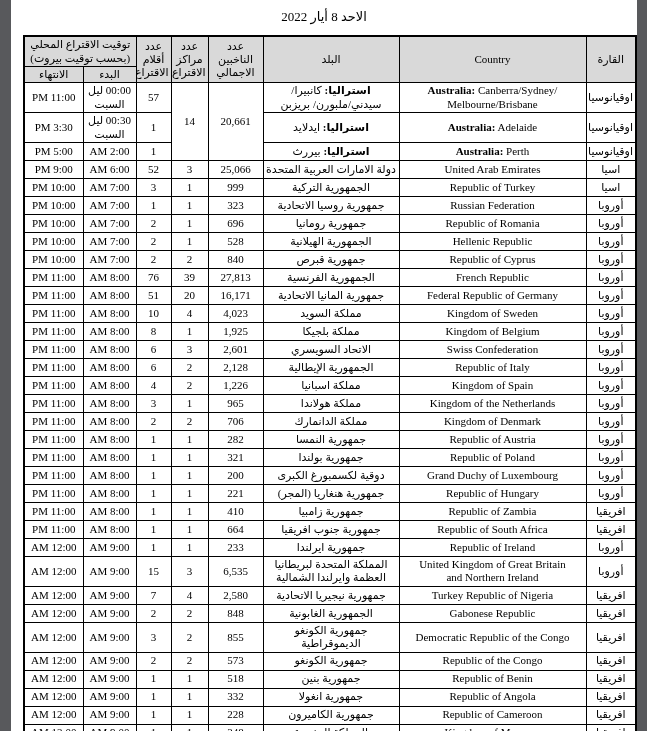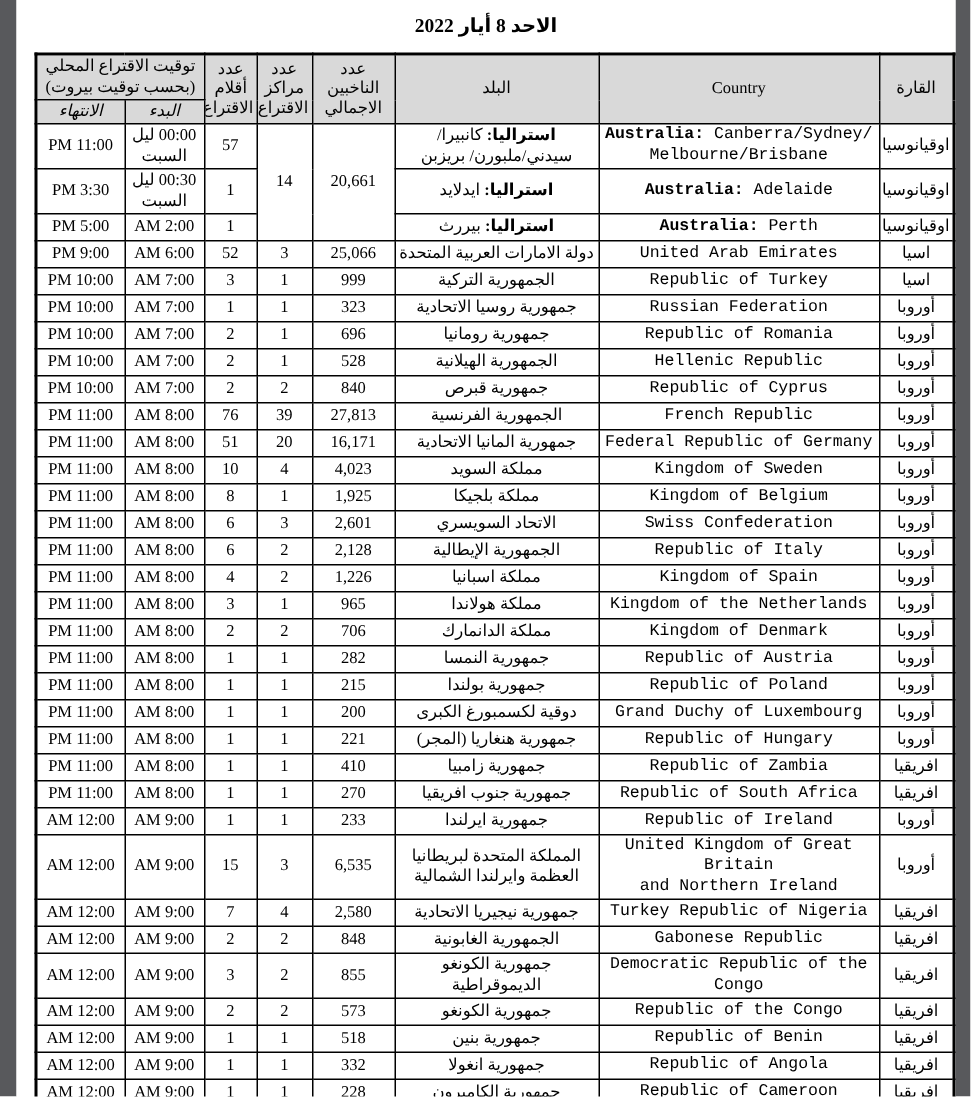--- a/index.html
+++ b/index.html
@@ -6,47 +6,47 @@
   body{
     width:647px;height:731px;position:relative;overflow:hidden;
     background:#ffffff;
     font-family:"Liberation Serif","DejaVu Serif","DejaVu Sans",serif;
   }
   .side-strip{position:absolute;top:0;height:100%;background:#58595c;}
   .side-strip.left{left:0;width:11px;}
   .side-strip.right{right:0;width:10px;}
   .page{position:absolute;left:11px;right:10px;top:0;bottom:0;background:#fff;}
   .doc-title{
-    text-align:center;font-weight:bold;font-size:13px;color:#000;
+    text-align:center;font-weight:normal;font-size:13px;color:#000;
     padding-top:9px;margin:0 0 10px 0;direction:rtl;
   }
   table.poll{
     border-collapse:collapse;margin-left:12px;table-layout:fixed;
     width:612px;border:2px solid #000;
   }
   table.poll th, table.poll td{
     border:1px solid #000;
     font-size:11px;line-height:1.22;color:#000;
     text-align:center;vertical-align:middle;
     padding:1px 2px;overflow:hidden;
   }
   table.poll th{
     background:#d9d9d9;font-weight:normal;white-space:pre-line;direction:rtl;
   }
   th.en-head{direction:ltr;}
   tr.hdr-top th{height:27px;}
-  tr.hdr-sub th{height:13px;font-style:italic;}
+  tr.hdr-sub th{height:13px;}
   td{height:15px;}
   td.time{white-space:pre-line;direction:rtl;}
   td.num{direction:ltr;}
   td.ar{
     text-align:right;direction:rtl;padding-right:4px;white-space:pre-line;
   }
   td.en{
-    text-align:left;direction:ltr;padding-left:4px;white-space:pre-line;font-family:Liberation Mono, monospace;
+    text-align:left;direction:ltr;padding-left:4px;white-space:pre-line;
   }
   td.cont{direction:rtl;}
   b{font-weight:bold;}
 </style>
 </head>
 <body>
 
 <div class="side-strip left"></div>
 <div class="side-strip right"></div>
 
@@ -275,21 +275,21 @@
           <td class="num">282</td>
           <td class="ar">جمهورية النمسا</td>
           <td class="en">Republic of Austria</td>
           <td class="cont">أوروبا</td>
         </tr>
         <tr>
           <td class="time">11:00 PM</td>
           <td class="time">8:00 AM</td>
           <td class="num">1</td>
           <td class="num">1</td>
-          <td class="num">215</td>
+          <td class="num">321</td>
           <td class="ar">جمهورية بولندا</td>
           <td class="en">Republic of Poland</td>
           <td class="cont">أوروبا</td>
         </tr>
         <tr>
           <td class="time">11:00 PM</td>
           <td class="time">8:00 AM</td>
           <td class="num">1</td>
           <td class="num">1</td>
           <td class="num">200</td>
@@ -315,21 +315,21 @@
           <td class="num">410</td>
           <td class="ar">جمهورية زامبيا</td>
           <td class="en">Republic of Zambia</td>
           <td class="cont">افريقيا</td>
         </tr>
         <tr>
           <td class="time">11:00 PM</td>
           <td class="time">8:00 AM</td>
           <td class="num">1</td>
           <td class="num">1</td>
-          <td class="num">270</td>
+          <td class="num">664</td>
           <td class="ar">جمهورية جنوب افريقيا</td>
           <td class="en">Republic of South Africa</td>
           <td class="cont">افريقيا</td>
         </tr>
         <tr>
           <td class="time">12:00 AM</td>
           <td class="time">9:00 AM</td>
           <td class="num">1</td>
           <td class="num">1</td>
           <td class="num">233</td>

